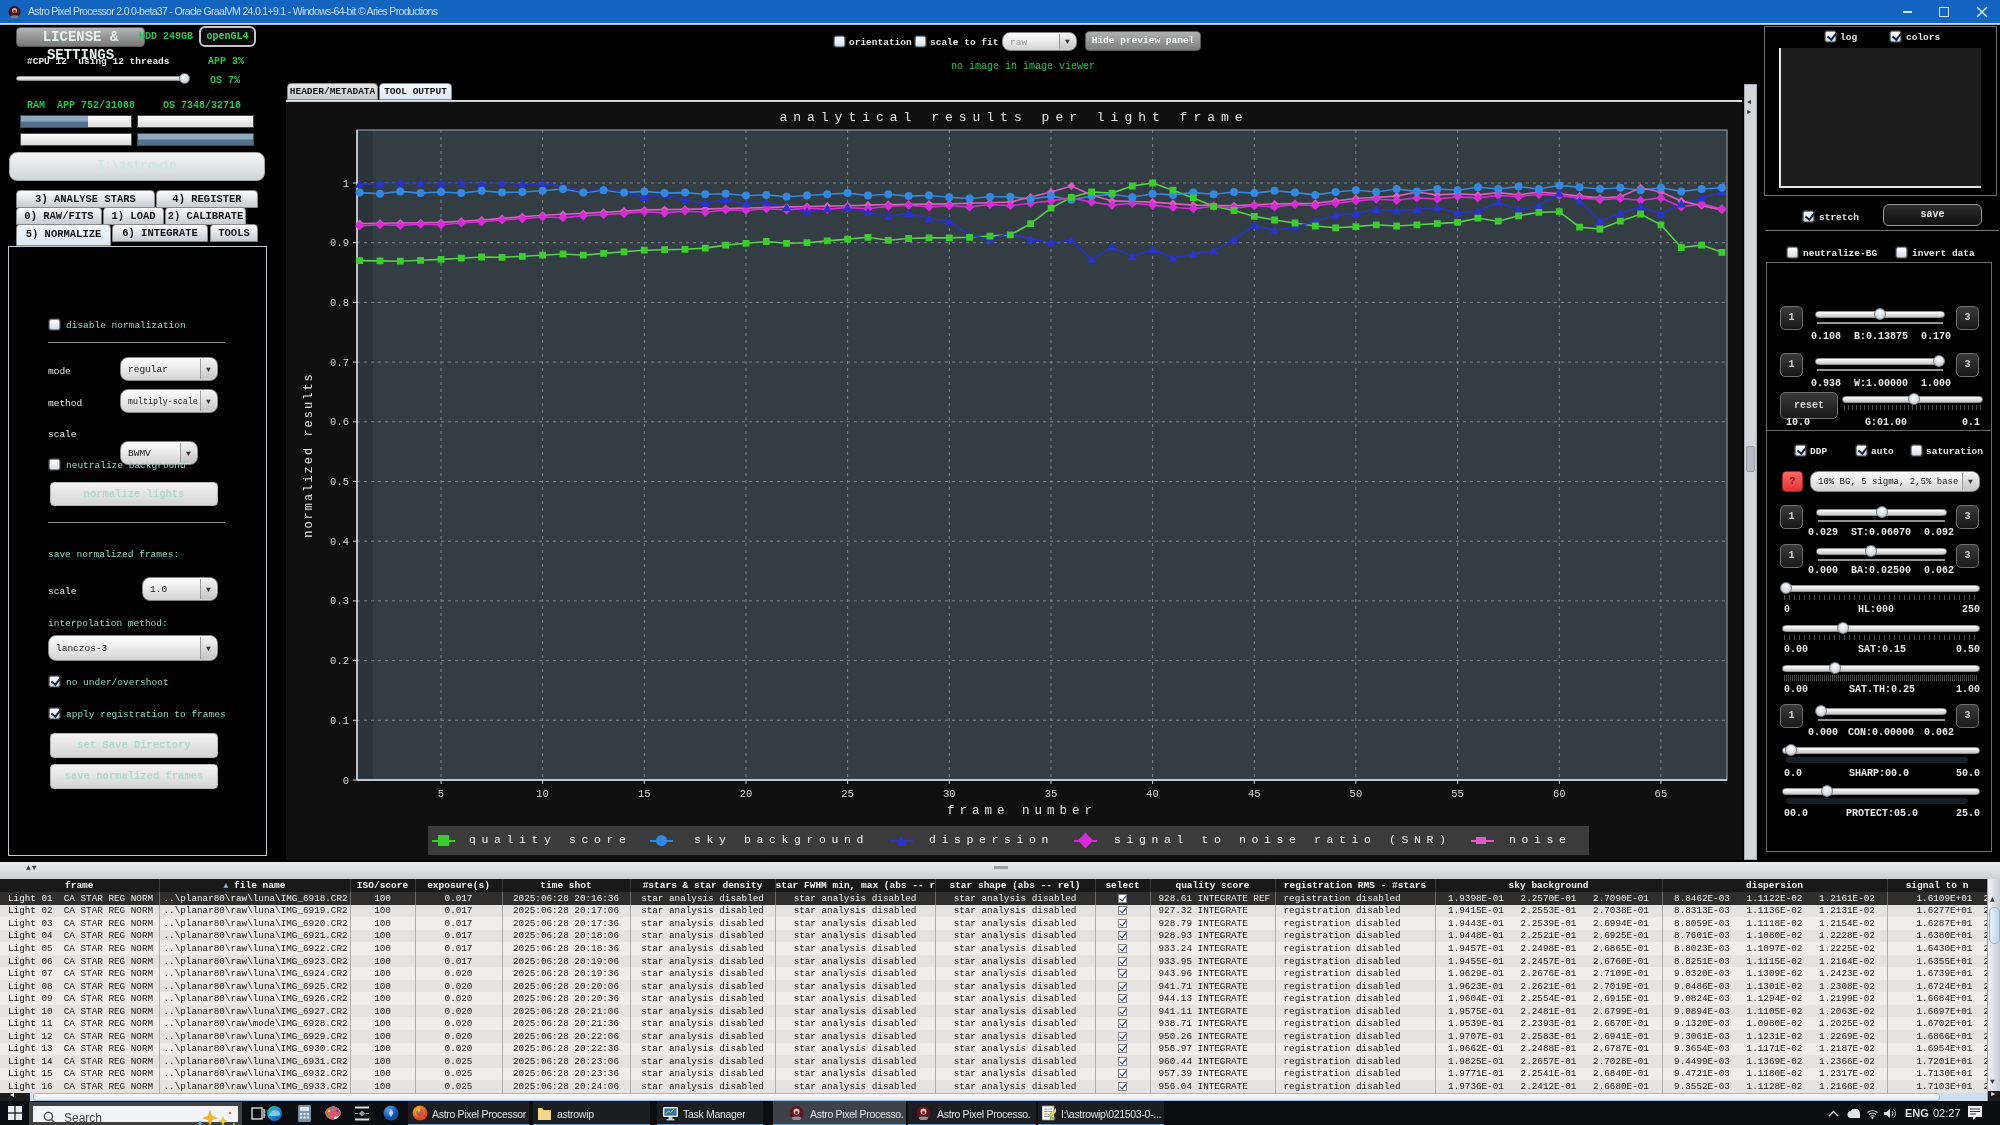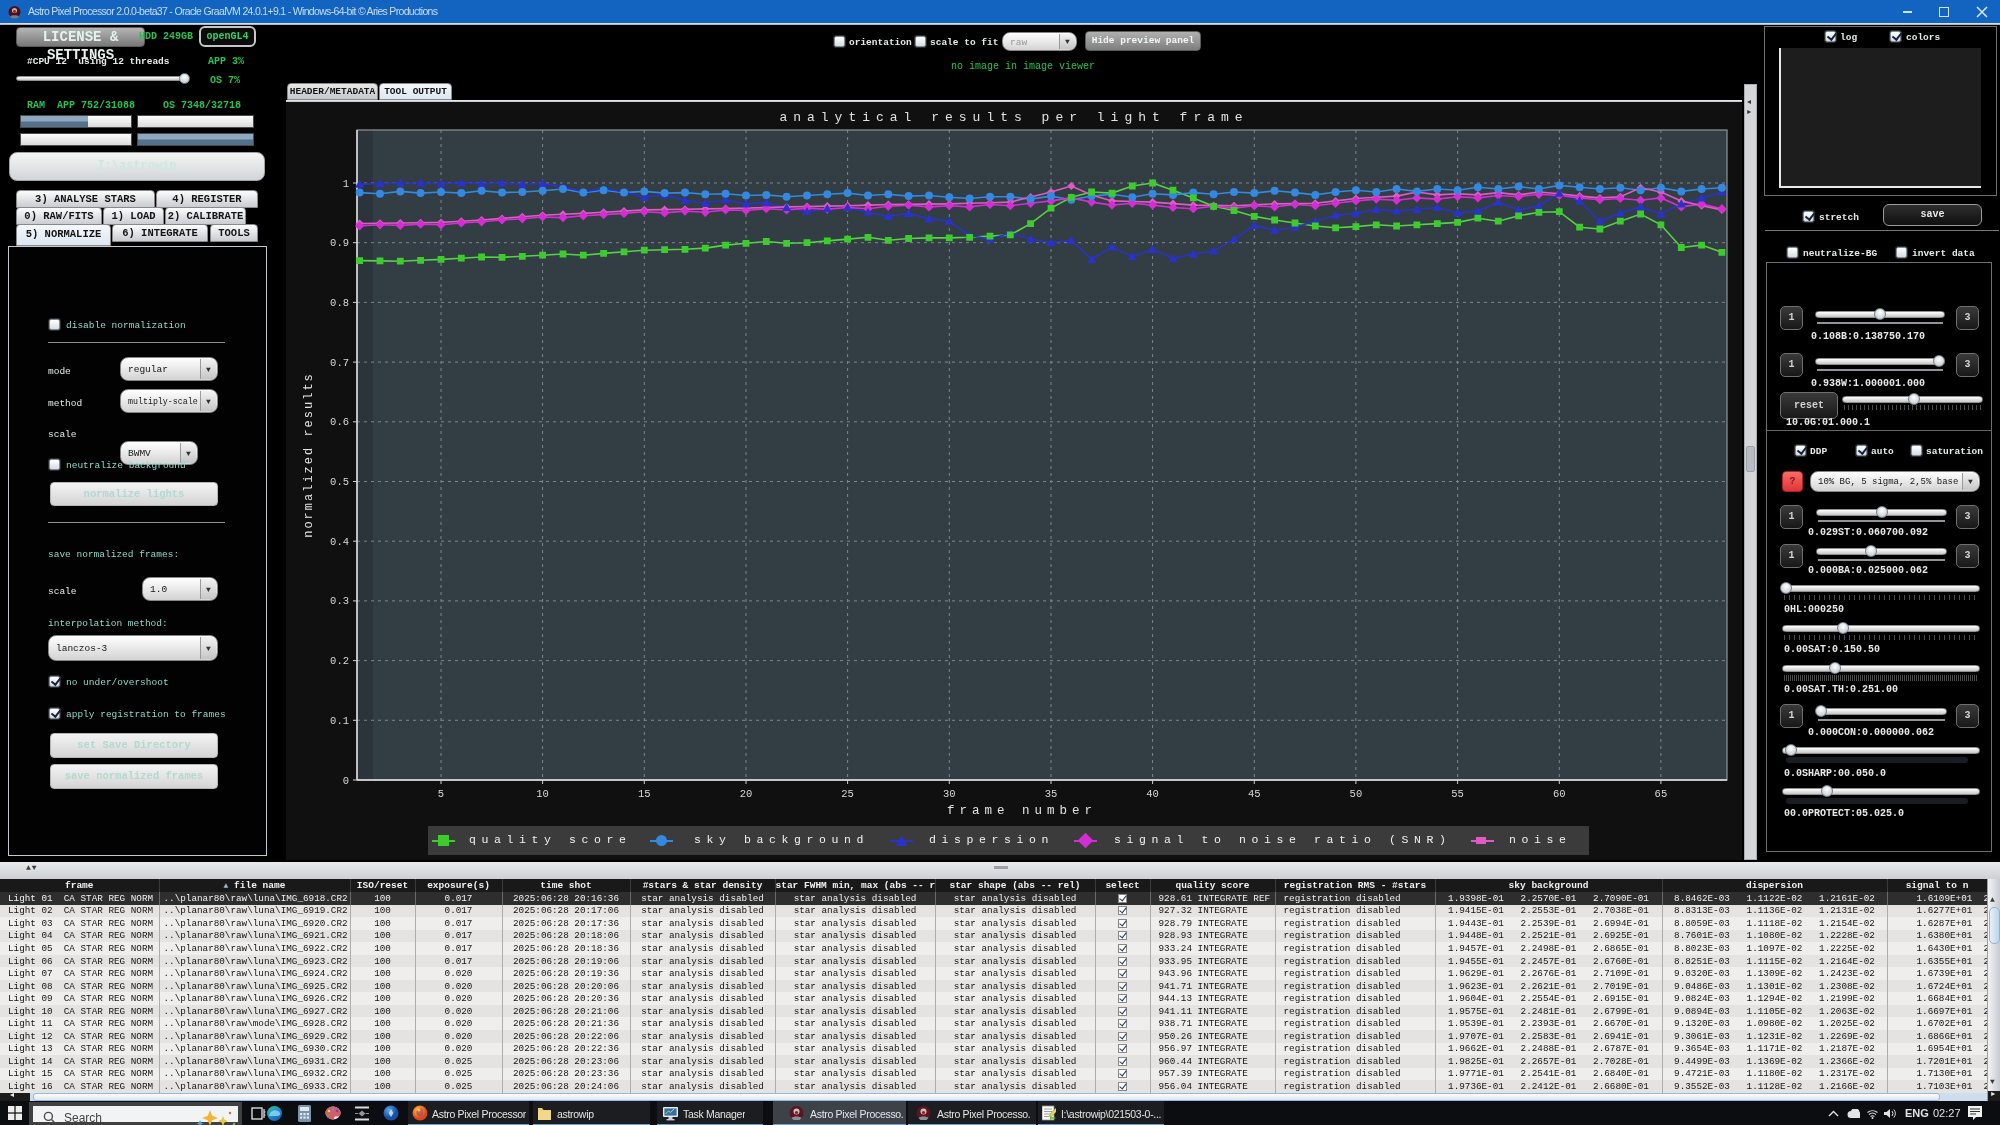--- a/index.html
+++ b/index.html
@@ -13,21 +13,21 @@
 .cb{position:absolute;width:11px;height:11px;background:linear-gradient(#ffffff,#d6dde2);border:1px solid #7f8d99;border-radius:2px;box-shadow:0 0 0 1px #2a2a2a}
 .cb.on::after{content:"";position:absolute;left:2.5px;top:-1px;width:3.5px;height:7px;border:solid #16233f;border-width:0 2px 2px 0;transform:rotate(38deg)}
 .btn{position:absolute;background:linear-gradient(#fdfdfd,#cfcfcf);border:1px solid #8c8c8c;border-radius:4px;color:#1d1d1d;font-weight:bold;font-size:10.5px;text-align:center;font-family:"Liberation Mono",monospace}
 .btn.dis{background:linear-gradient(#f3f3f3,#d4d4d4);border-color:#b5b5b5;color:#b2d9cf}
 .dd{position:absolute;background:linear-gradient(#ffffff,#d3d3d3);border:1px solid #858585;border-radius:8px;color:#161616;font-family:"Liberation Mono",monospace;overflow:hidden}
 .dd span{position:absolute;left:7px;top:50%;transform:translateY(-50%);white-space:nowrap}
 .dd i{position:absolute;right:1px;top:1px;bottom:1px;width:16px;background:linear-gradient(#f2f2f2,#c6c6c6);border-left:1px solid #9a9a9a;border-radius:0 2px 2px 0;font-style:normal;font-size:8px;color:#333;display:flex;align-items:center;justify-content:center}
 .dd.dis span{color:#9a9a9a}
 .sl{position:absolute;height:7px;background:linear-gradient(#ffffff,#c6c6c6);border:1px solid #8f8f8f;border-radius:4px}
 .knob{position:absolute;background:radial-gradient(circle at 50% 35%,#ffffff,#cdd3d8 70%,#9aa2aa);border:1px solid #767d85;border-radius:50%}
-.rl{position:absolute;display:flex;justify-content:flex-start;color:#e8e8e8;font-size:10px;font-weight:bold}
+.rl{position:absolute;display:flex;justify-content:space-between;color:#e8e8e8;font-size:10px;font-weight:bold}
 .sbtn{position:absolute;background:linear-gradient(#3a3a3a,#181818);border:1px solid #6f6f6f;border-radius:5px;color:#d2d2d2;font-size:10px;font-weight:bold;text-align:center;font-family:"Liberation Mono",monospace}
 .ruler{position:absolute;background-image:repeating-linear-gradient(90deg,#8a8a8a 0 1px,transparent 1px 100%);opacity:.55}
 .sep{position:absolute;height:1px;background:#8f8f8f}
 #lpanel{position:absolute;left:8px;top:246px;width:259px;height:610px;border:1.5px solid #c4c8cc;background:#020202}
 .tabb{position:absolute;background:linear-gradient(#fcfcfc,#c8cdd2);border:1px solid #898989;border-radius:4px 4px 0 0;color:#141414;font-weight:bold;font-size:10.5px;text-align:center;font-family:"Liberation Mono",monospace}
 .tabb.on{background:linear-gradient(#f4f8fc,#dde7f0)}
 #chartwrap{position:absolute;left:286px;top:100px;width:1456px;height:760px;background:#101010}
 #legend{position:absolute;left:428px;top:826px;width:1161px;height:29px;background:#3b3b3b;color:#f0f0f0}
 #legend span.t{position:absolute;top:7px;font-size:11.5px;letter-spacing:5.6px;white-space:nowrap}
 #legend i{position:absolute;top:9px;width:11px;height:11px}
@@ -427,21 +427,21 @@
           <col style="width:125px">
           <col style="width:160px">
           <col style="width:227px">
           <col style="width:225px">
           <col style="width:100px">
         </colgroup>
 <tbody>
           <tr>
             <th>frame</th>
             <th><span class="sort">▲</span> file name</th>
-            <th>ISO/reset</th>
+            <th>ISO/score</th>
             <th>exposure(s)</th>
             <th>time shot</th>
             <th>#stars &amp; star density</th>
             <th>star FWHM min, max (abs -- rel)</th>
             <th>star shape (abs -- rel)</th>
             <th>select</th>
             <th>quality score</th>
             <th>registration RMS - #stars</th>
             <th>sky background</th>
             <th>dispersion</th>

